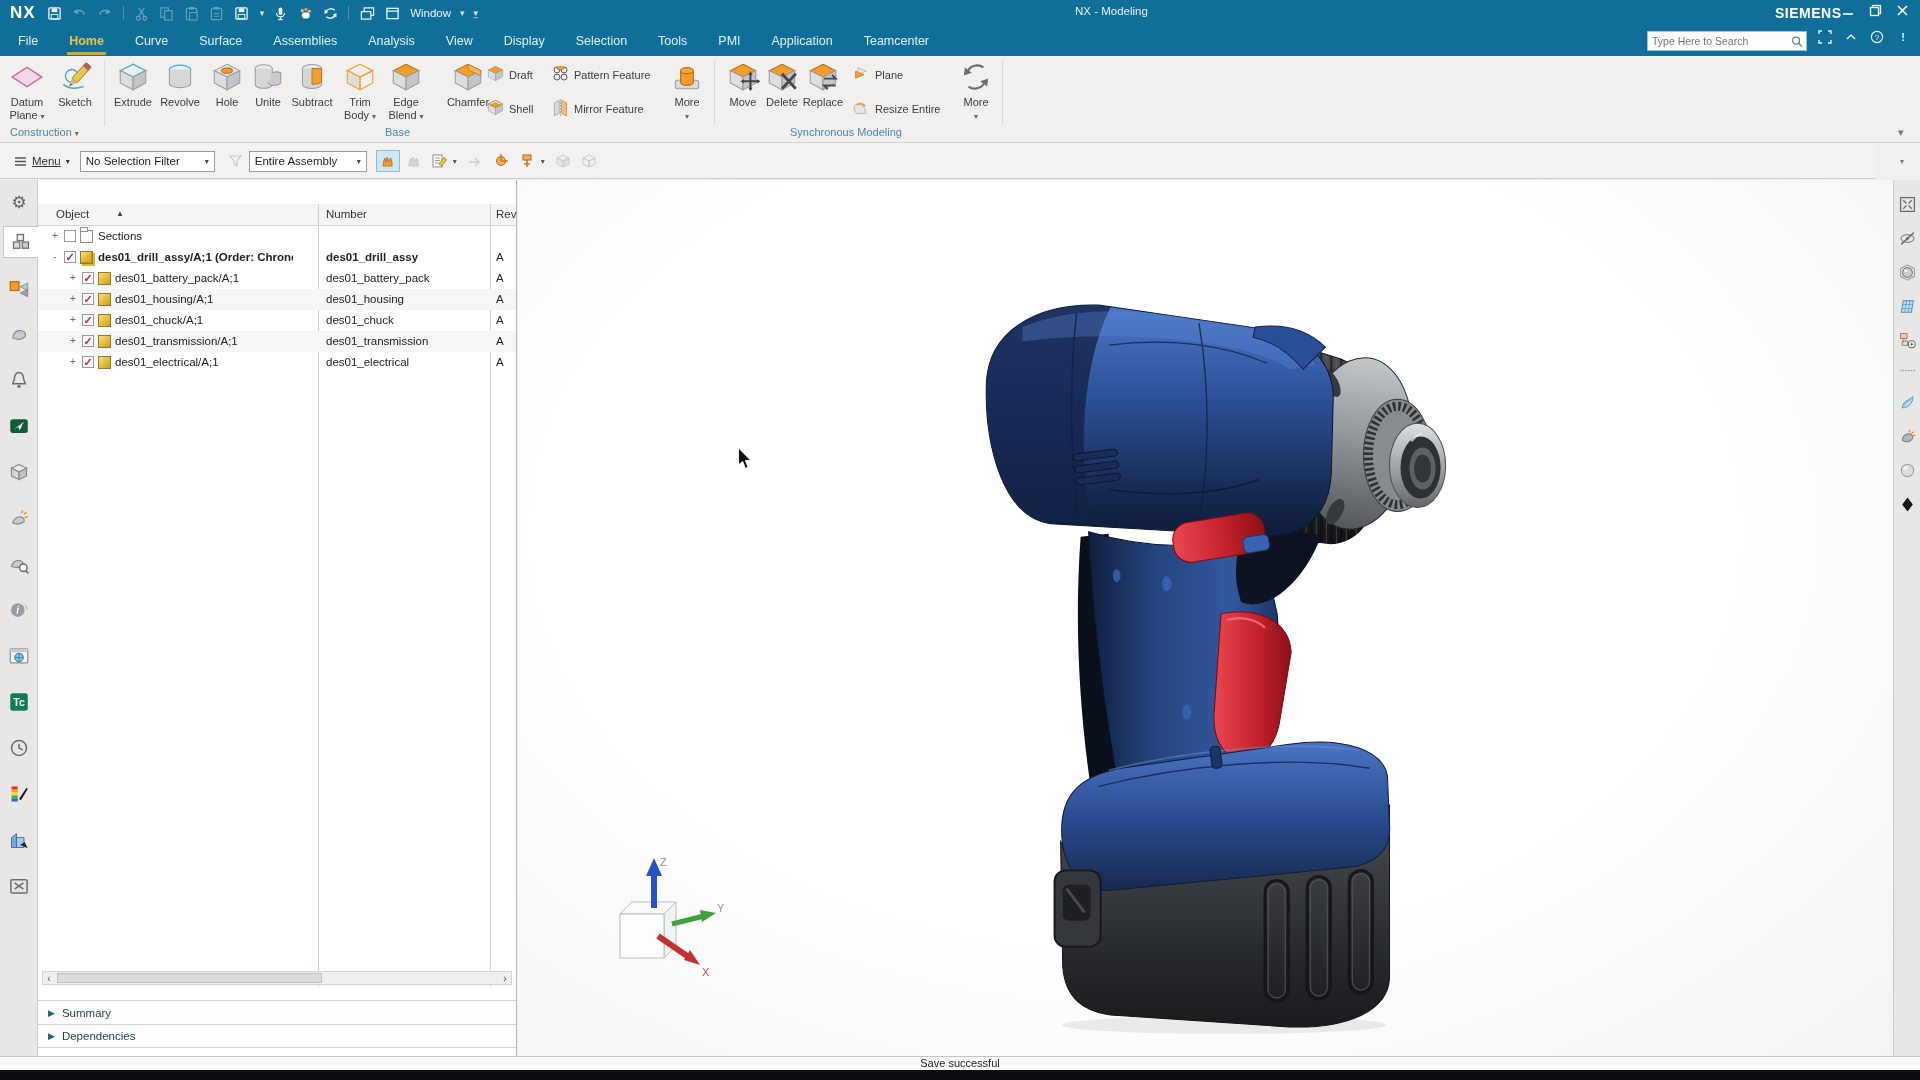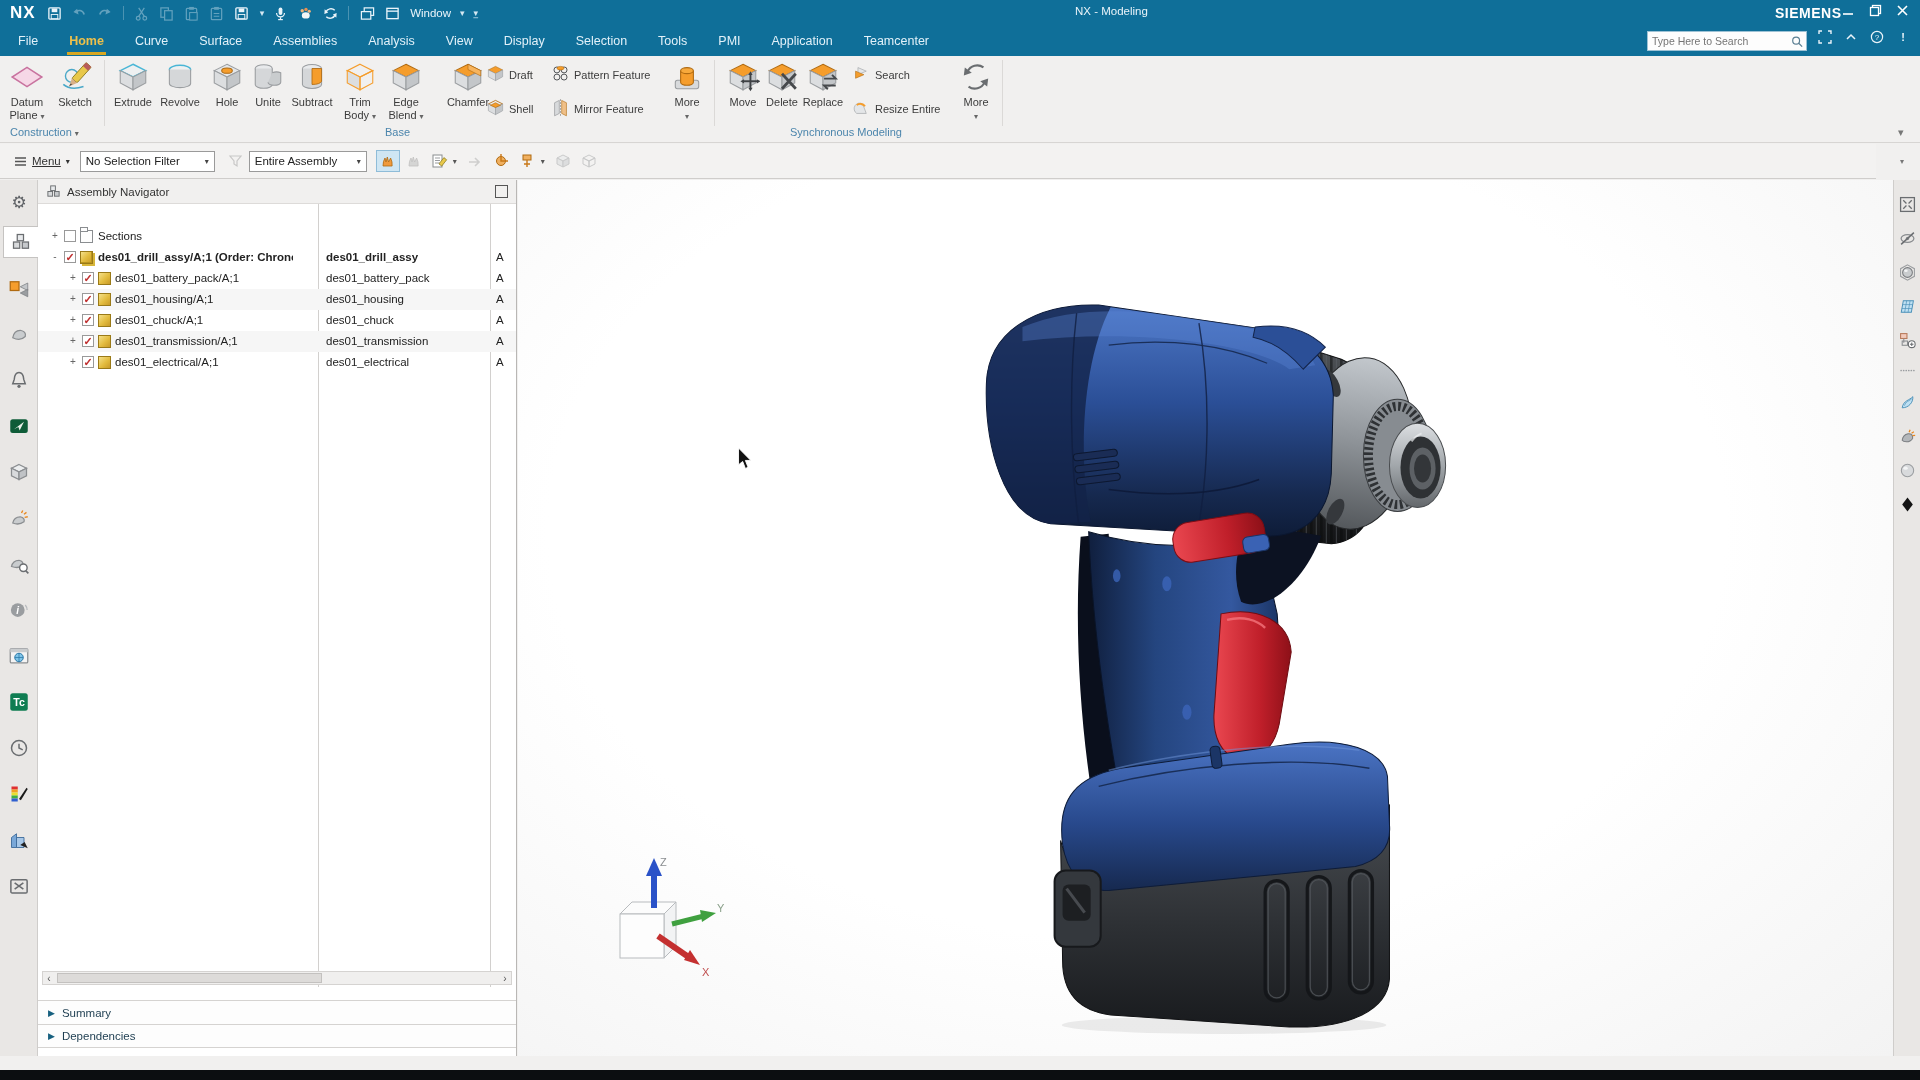--- a/index.html
+++ b/index.html
@@ -442,21 +442,21 @@
             <polygon points="28,10 28,21.5 16,28 16,16" fill="#c3c6c9" stroke="#9a9da0"></polygon>
             <path d="M17,17.5 h11 l-3.5,-3.5 M28,24 h-11 l3.5,3.5" fill="none" stroke="#46494c" stroke-width="1.8"></path>
           </svg></div>
       <div>Replace</div>
     </div>
     <div class="rsmall" style="left:852px;top:8px;">
       <span><svg viewBox="0 0 32 32">
             <polygon points="10,6 24,12 10,18" fill="#e4e6e8" stroke="#9a9da0"></polygon>
             <polygon points="6,12 20,18 6,24" fill="#f59d2c" stroke="#b06a10"></polygon>
           </svg></span>
-        <span>Search</span>
+        <span>Plane</span>
     </div>
     <div class="rsmall" style="left:852px;top:42px;">
       <span><svg viewBox="0 0 32 32">
             <path d="M8,26 L24,26 L18,10 A8,8 0 0 0 8,26 Z" fill="#e4e6e8" stroke="#9a9da0"></path>
             <path d="M8,12 A10,10 0 0 1 22,14" fill="none" stroke="#f59d2c" stroke-width="3"></path>
           </svg></span>
         <span>Resize Entire</span>
     </div>
     <div class="rbig" style="left:953px;">
       <div class="ric"><svg viewBox="0 0 32 32">
@@ -648,28 +648,25 @@
       </div>
     <div class="ritem" style="top:690px;">
         <svg viewBox="0 0 16 16">
           <rect x="1.5" y="3" width="13" height="10.5" rx="1" fill="none" stroke="#6a6d70" stroke-width="1.2"></rect>
           <path d="M4.5,10.5 L11.5,5.5 M4.5,5.5 L11.5,10.5" stroke="#6a6d70" stroke-width="1.3"></path>
         </svg>
       </div>
   </div>
 
   <div class="abs navpanel">
-    <div class="navhead">
-      <svg viewBox="0 0 16 16">
-          <rect x="2" y="8" width="5" height="5" fill="#d8dadc" stroke="#6a6d70"></rect>
-          <rect x="9" y="8" width="5" height="5" fill="#c6c9cc" stroke="#6a6d70"></rect>
-          <rect x="5" y="2" width="5" height="5" fill="#e8eaec" stroke="#6a6d70"></rect>
-        </svg>
-      <span>Assembly Navigator</span>
-      <span class="undock"></span>
+    <div class="colhead">
+      <span class="c1">Object</span>
+      <span class="sort">▲</span>
+      <span class="c2">Number</span>
+      <span class="c3">Rev</span>
     </div>
     <div class="vline" style="left:280px;"></div>
     <div class="vline" style="left:452px;"></div>
 
     <div class="treerows">
       <div class="trow l0">
         <span class="exp">+</span>
         <span class="cb"></span>
         <span class="pic folder"></span>
         <span class="lbl">Sections</span>
@@ -971,15 +968,18 @@
           <ellipse cx="6.2" cy="5.8" rx="2.1" ry="1.5" fill="#f4f5f6"></ellipse>
         </svg>
       </div>
     <div class="rvitem" style="top:314px;">
         <svg viewBox="0 0 16 16">
           <polygon points="8,1.5 13,8 8,14.5 3,8" fill="#141414"></polygon>
         </svg>
       </div>
   </div>
 
+  <div class="abs statusbar">
+    <div class="statusmsg">Save successful</div>
+  </div>
   <div class="abs darkstrip"></div>
 
 </div>
 
 </body></html>

